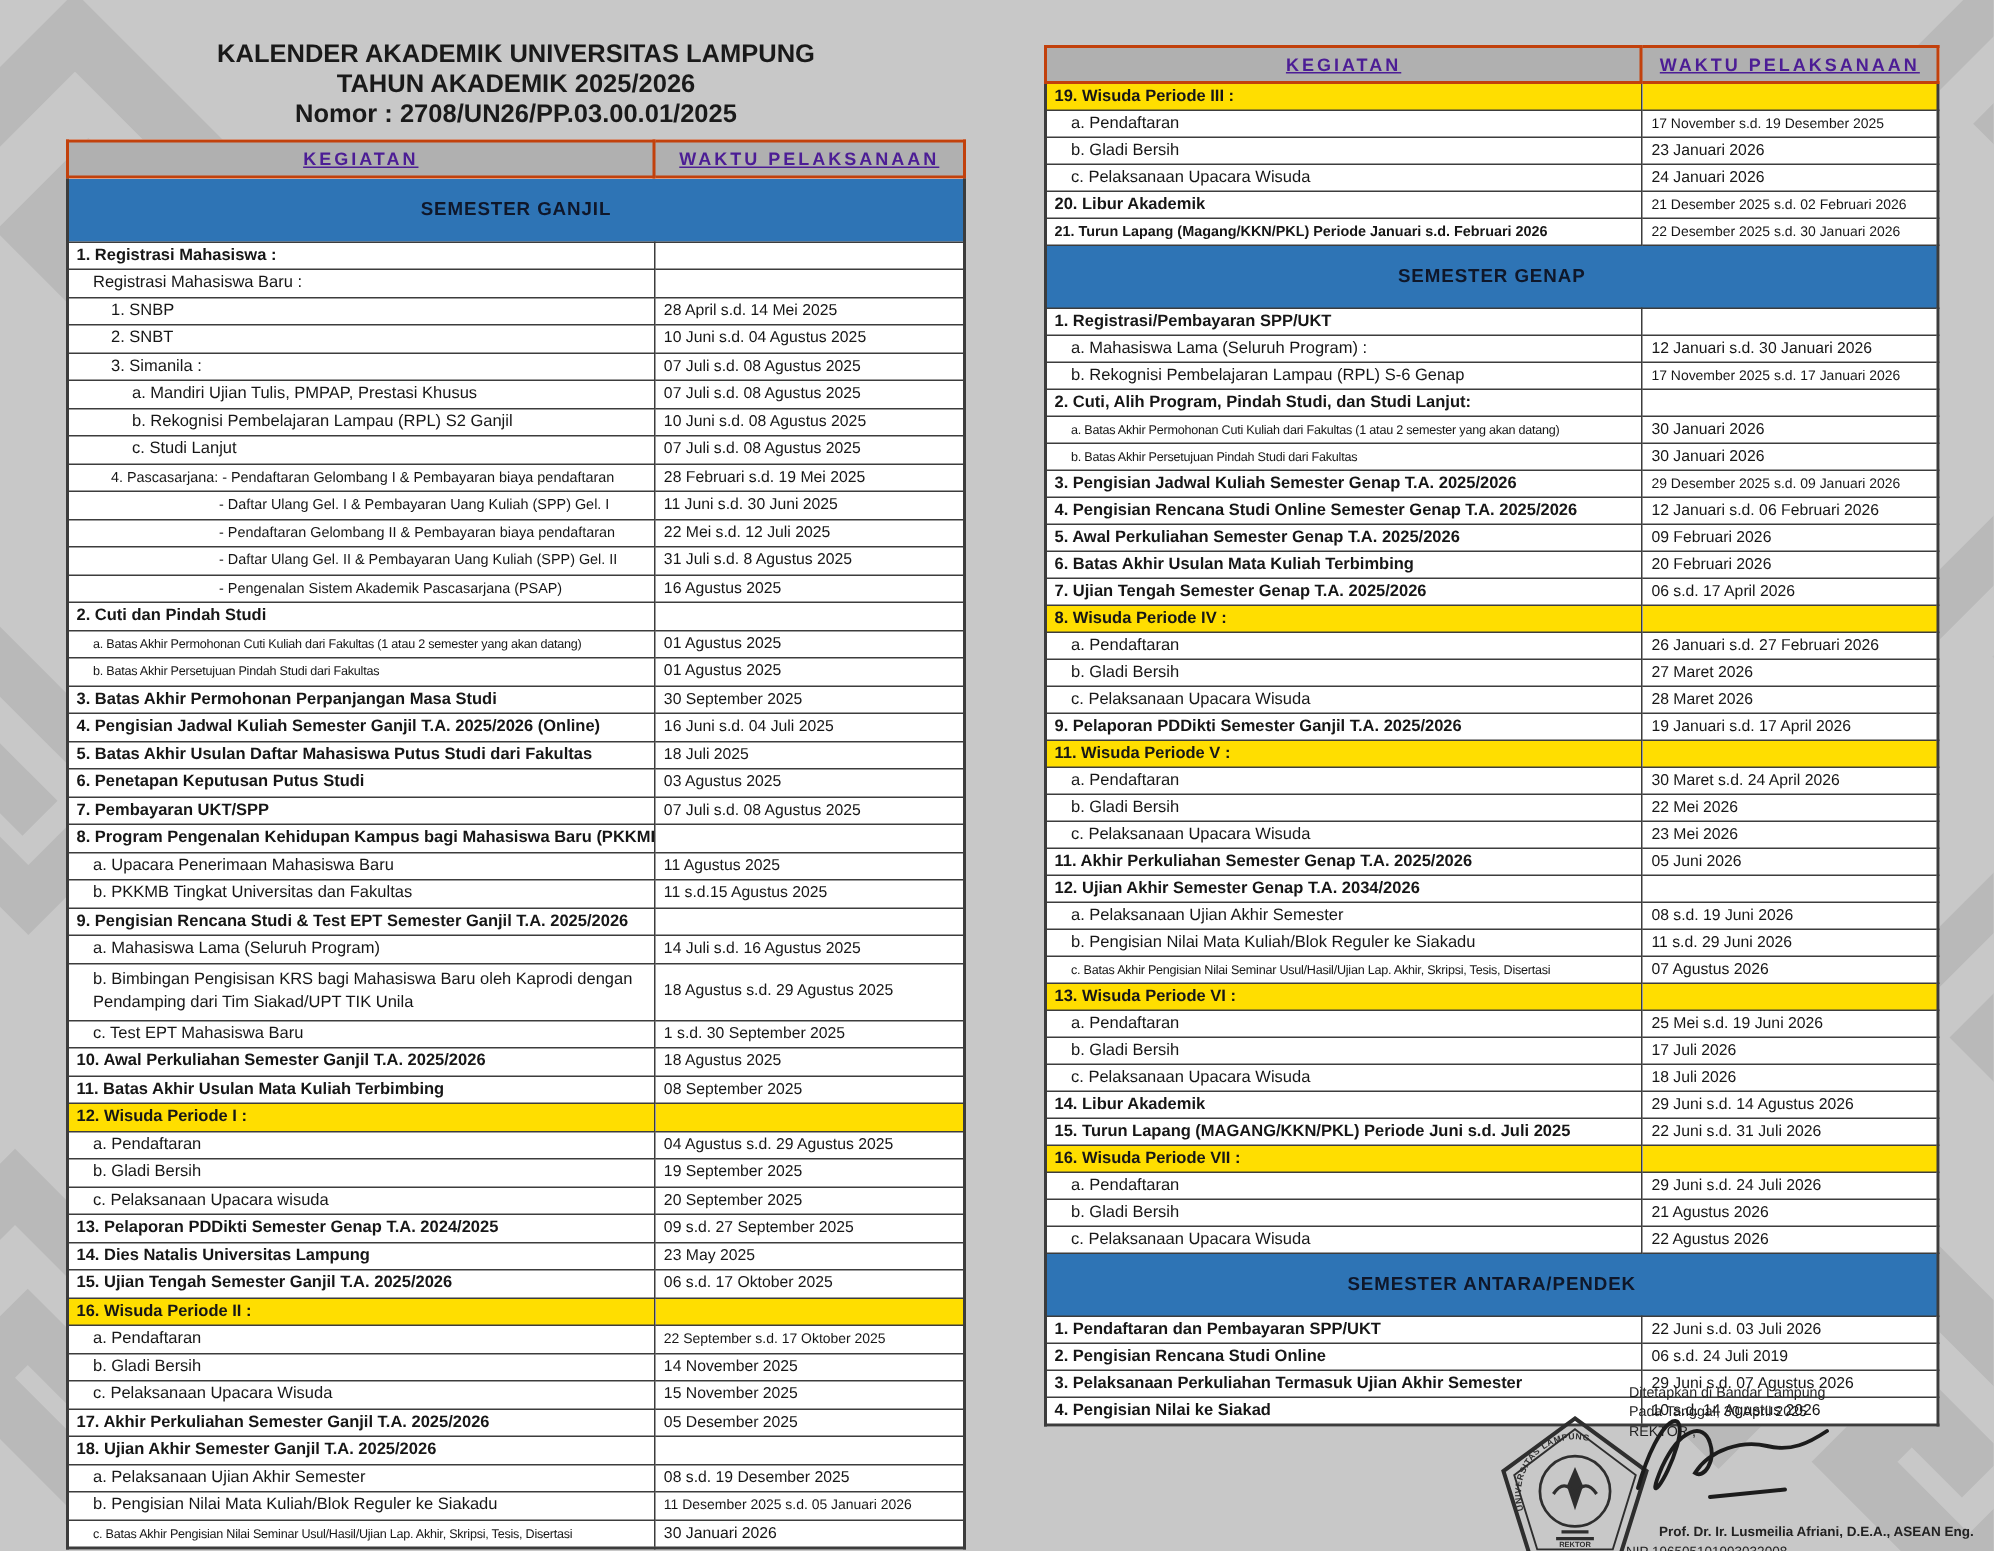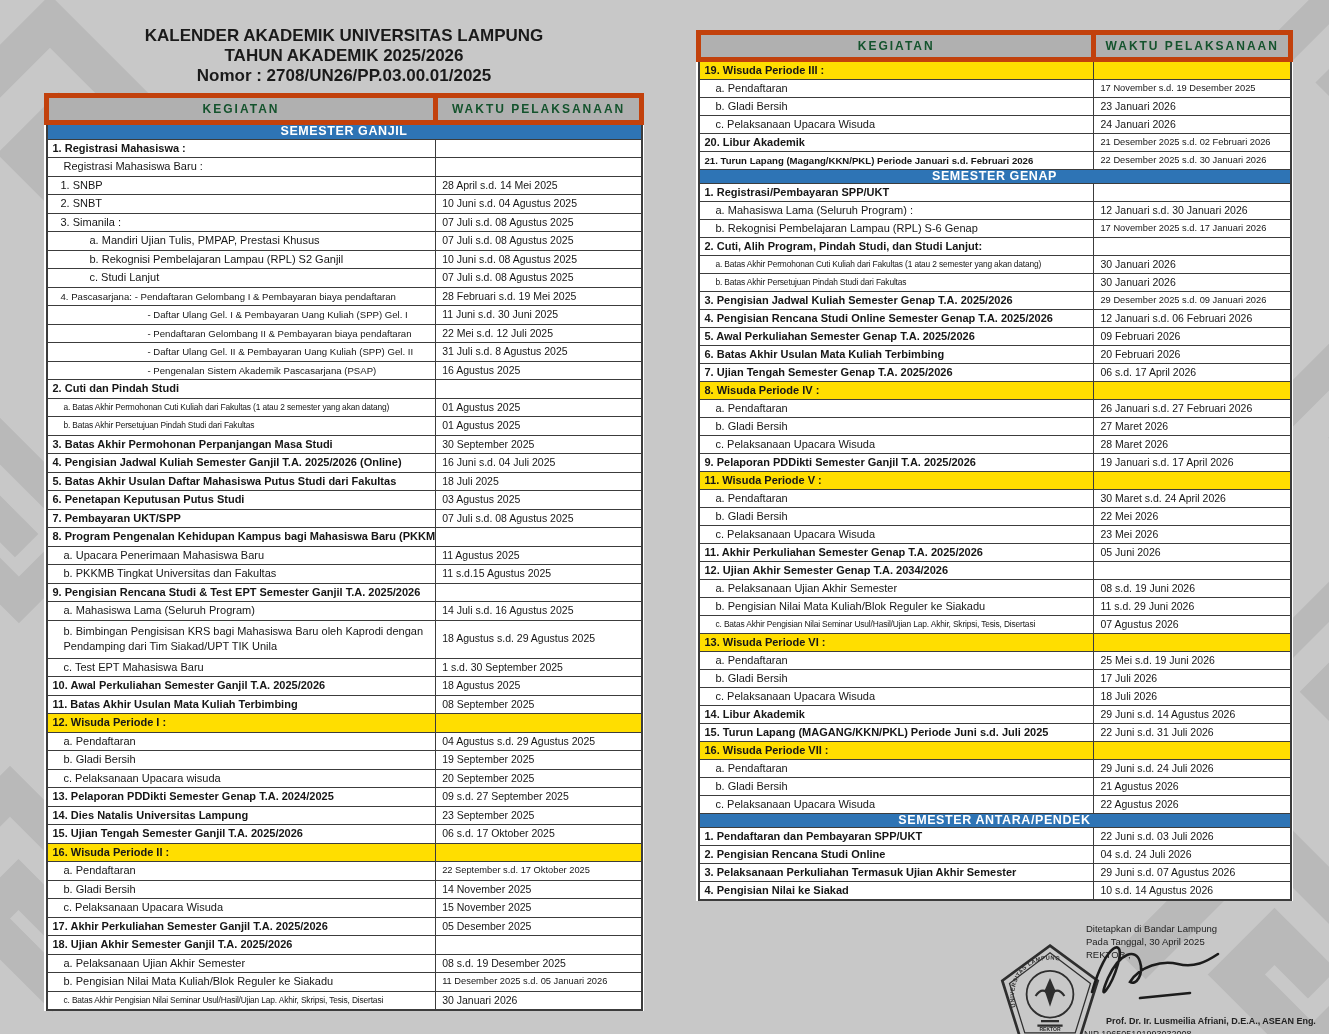--- a/index.html
+++ b/index.html
@@ -11,42 +11,42 @@
     color:#161616;
   }
   .bg-pattern{position:absolute;left:0;top:0;width:1329px;height:1034px;}
   .col{position:absolute;}
   .left-col{left:20px;top:26px;width:600px;margin-left:24px;}
   .right-col{left:696px;top:30px;width:597px;}
   .doc-title{text-align:center;font-weight:bold;font-size:17px;line-height:20px;color:#1a1a1a;margin-bottom:7px;}
   table{border-collapse:collapse;width:100%;table-layout:fixed;background:#ffffff;border:2px solid #3c3c3c;position:relative;}
   th{
     background:var(--hdr,#b0b0b0);
-    border:5px solid #c2410c;
+    border:2px solid #c2410c;
     font-size:12px;font-weight:bold;letter-spacing:2px;
-    padding:4px 2px;color:#14532d;text-align:center;
+    padding:4px 2px;color:#4c1d95;text-align:center;text-decoration:underline;
   }
   td{
     border:1px solid #3c3c3c;
     font-size:11px;line-height:13.5px;
     padding:2px 4px;
     overflow:hidden;white-space:nowrap;
     background:#fff;
   }
   .right-col td{line-height:13px;}
   td.sec{
-    background:var(--blue,#2e74b5);color:#ffffff;
+    background:var(--blue,#2e74b5);color:#0f172a;
     font-weight:bold;text-align:center;font-size:12.5px;letter-spacing:.6px;
-    padding:0;
+    padding:14px;
   }
   tr.hl td{background:var(--yellow,#ffde00);}
   td.act{text-align:left;}
   td.act.ind0{padding-left:5px;font-weight:bold;}
   td.act.ind1{padding-left:16px;}
-  td.act.ind2{padding-left:13px;}
+  td.act.ind2{padding-left:28px;}
   td.act.ind3{padding-left:42px;}
   td.act.indd{padding-left:100px;}
   td.act.fit{font-size:9.6px;}
   td.act.xs{font-size:8.4px;letter-spacing:-0.15px;}
   td.act.wrap{white-space:normal;line-height:15.5px;padding-top:3px;padding-bottom:3px;}
   td.val{padding-left:6px;font-size:10.5px;}
   td.val.vsm{font-size:9.3px;}
   .signature-block{position:absolute;left:1000px;top:922px;width:328px;font-size:9.5px;line-height:13px;color:#222;}
   .sig-line{margin-left:86px;}
   .sig-name{margin-left:64px;font-weight:bold;font-size:9px;margin-top:2px;white-space:nowrap;padding-left:42px;}
@@ -229,21 +229,21 @@
         <tr>
           <td class="act ind1">c. Pelaksanaan Upacara wisuda</td>
           <td class="val">20 September 2025</td>
         </tr>
         <tr>
           <td class="act ind0">13. Pelaporan PDDikti Semester Genap T.A. 2024/2025</td>
           <td class="val">09 s.d. 27 September 2025</td>
         </tr>
         <tr>
           <td class="act ind0">14. Dies Natalis Universitas Lampung</td>
-          <td class="val">23 September 2025</td>
+          <td class="val">23 May 2025</td>
         </tr>
         <tr>
           <td class="act ind0">15. Ujian Tengah Semester Ganjil T.A. 2025/2026</td>
           <td class="val">06 s.d. 17 Oktober 2025</td>
         </tr>
         <tr class="hl">
           <td class="act ind0">16. Wisuda Periode II :</td>
           <td class="val"></td>
         </tr>
         <tr>
@@ -464,21 +464,21 @@
         </tr>
         <tr>
           <td colspan="2" class="sec">SEMESTER ANTARA/PENDEK</td>
         </tr>
         <tr>
           <td class="act ind0">1. Pendaftaran dan Pembayaran SPP/UKT</td>
           <td class="val">22 Juni s.d. 03 Juli 2026</td>
         </tr>
         <tr>
           <td class="act ind0">2. Pengisian Rencana Studi Online</td>
-          <td class="val">04 s.d. 24 Juli 2026</td>
+          <td class="val">06 s.d. 24 Juli 2019</td>
         </tr>
         <tr>
           <td class="act ind0">3. Pelaksanaan Perkuliahan Termasuk Ujian Akhir Semester</td>
           <td class="val">29 Juni s.d. 07 Agustus 2026</td>
         </tr>
         <tr>
           <td class="act ind0">4. Pengisian Nilai ke Siakad</td>
           <td class="val">10 s.d. 14 Agustus 2026</td>
         </tr>
       </tbody>

